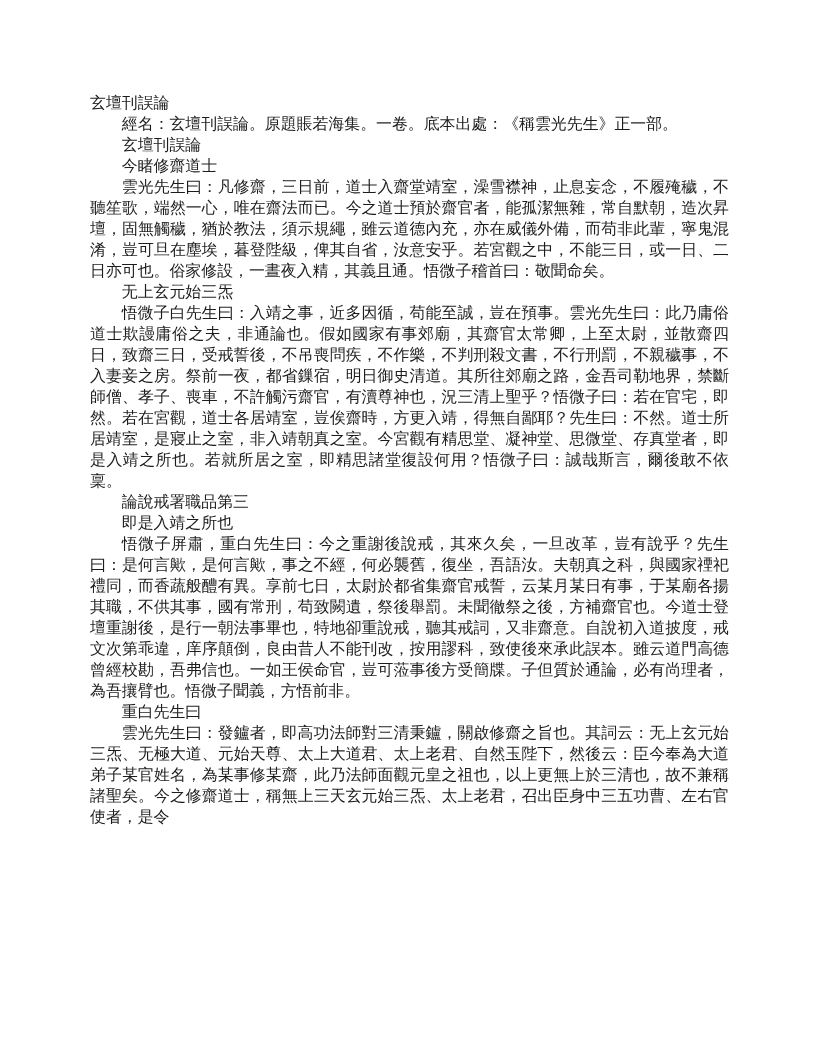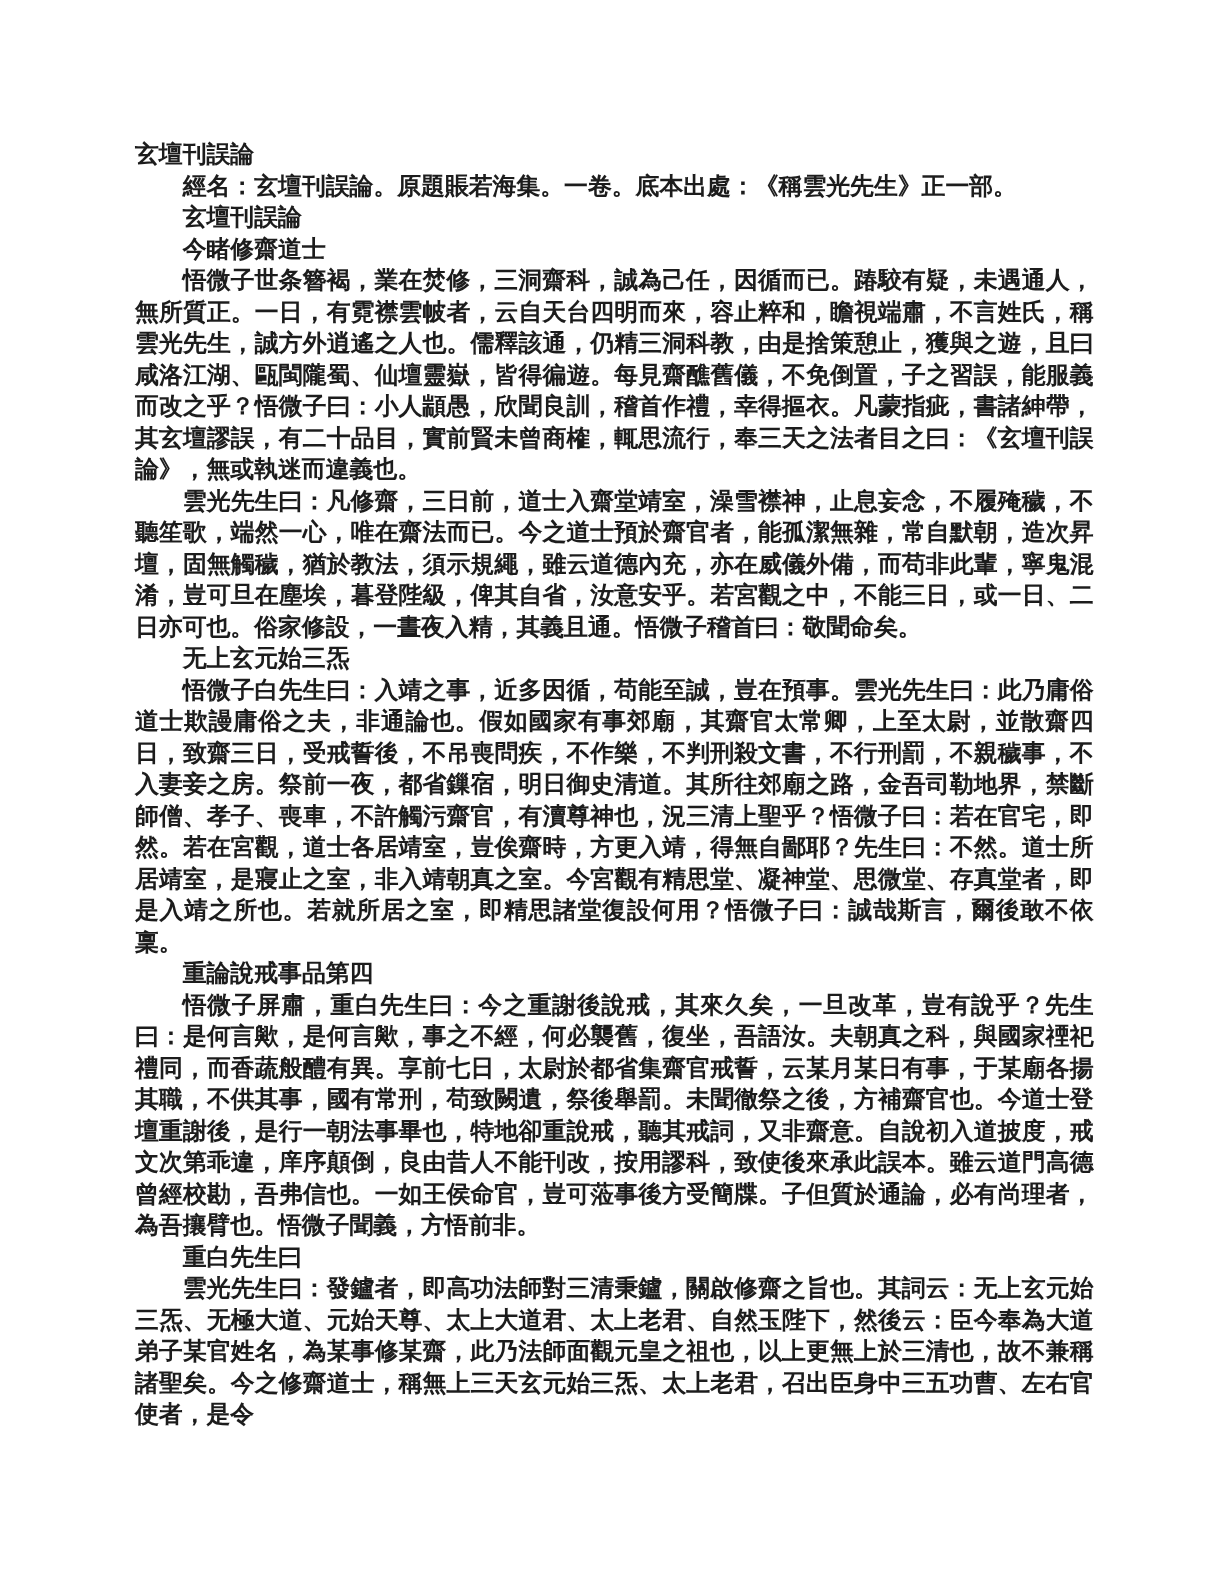--- a/index.html
+++ b/index.html
@@ -24,35 +24,34 @@
     color: #1c1c1c;
   }
   .block {
     margin: 0;
     padding: 0;
     text-indent: 2em;
     text-align: justify;
     text-justify: inter-ideograph;
     word-break: break-all;
     overflow-wrap: break-word;
-    font-weight: bold;
   }
   .block.title {
     text-indent: 0;
   }
 </style>
 </head>
 <body>
 
 <div class="page-text">
   <p class="block title">玄壇刊誤論</p>
   <p class="block">經名：玄壇刊誤論。原題賬若海集。一卷。底本出處：《稱雲光先生》正一部。</p>
   <p class="block">玄壇刊誤論</p>
   <p class="block">今睹修齋道士</p>
-  <p class="block">悟微子世条簪褐，業在焚修，三洞齋科，誠為己任，因循而已。踳駮有疑，未遇通人，無所質正。一日，有霓襟雲帔者，云自天台四明而來，容止粹和，瞻視端肅，不言姓氏，稱雲光先生，誠方外逍遙之人也。儒釋該通，仍精三洞科教，由是捨策憩止，獲與之遊，且曰咸洛江湖、甌閩隴蜀、仙壇靈嶽，皆得徧遊。每見齋醮舊儀，不免倒置，子之習誤，能服義而改之乎？悟微子曰：小人顓愚，欣聞良訓，稽首作禮，幸得摳衣。凡蒙指疵，書諸紳帶，其玄壇謬誤，有二十品目，實前賢未曾商榷，輒思流行，奉三天之法者目之曰：《玄壇刊誤論》，無或執迷而違義也。</p>
   <p class="block">雲光先生曰：凡修齋，三日前，道士入齋堂靖室，澡雪襟神，止息妄念，不履殗穢，不聽笙歌，端然一心，唯在齋法而已。今之道士預於齋官者，能孤潔無雜，常自默朝，造次昇壇，固無觸穢，猶於教法，須示規繩，雖云道德內充，亦在威儀外備，而苟非此輩，寧鬼混淆，豈可旦在塵埃，暮登陛級，俾其自省，汝意安乎。若宮觀之中，不能三日，或一日、二日亦可也。俗家修設，一晝夜入精，其義且通。悟微子稽首曰：敬聞命矣。</p>
   <p class="block">无上玄元始三炁</p>
   <p class="block">悟微子白先生曰：入靖之事，近多因循，苟能至誠，豈在預事。雲光先生曰：此乃庸俗道士欺謾庸俗之夫，非通論也。假如國家有事郊廟，其齋官太常卿，上至太尉，並散齋四日，致齋三日，受戒誓後，不吊喪問疾，不作樂，不判刑殺文書，不行刑罰，不親穢事，不入妻妾之房。祭前一夜，都省鏁宿，明日御史清道。其所往郊廟之路，金吾司勒地界，禁斷師僧、孝子、喪車，不許觸污齋官，有瀆尊神也，況三清上聖乎？悟微子曰：若在官宅，即然。若在宮觀，道士各居靖室，豈俟齋時，方更入靖，得無自鄙耶？先生曰：不然。道士所居靖室，是寢止之室，非入靖朝真之室。今宮觀有精思堂、凝神堂、思微堂、存真堂者，即是入靖之所也。若就所居之室，即精思諸堂復設何用？悟微子曰：誠哉斯言，爾後敢不依稟。</p>
-  <p class="block">重論說戒事品第四</p>
+  <p class="block">論說戒署職品第三</p>
+  <p class="block">即是入靖之所也</p>
   <p class="block">悟微子屏肅，重白先生曰：今之重謝後說戒，其來久矣，一旦改革，豈有說乎？先生曰：是何言歟，是何言歟，事之不經，何必襲舊，復坐，吾語汝。夫朝真之科，與國家禋祀禮同，而香蔬般醴有異。享前七日，太尉於都省集齋官戒誓，云某月某日有事，于某廟各揚其職，不供其事，國有常刑，苟致闕遺，祭後舉罰。未聞徹祭之後，方補齋官也。今道士登壇重謝後，是行一朝法事畢也，特地卻重說戒，聽其戒詞，又非齋意。自說初入道披度，戒文次第乖違，庠序顛倒，良由昔人不能刊改，按用謬科，致使後來承此誤本。雖云道門高德曾經校勘，吾弗信也。一如王侯命官，豈可蒞事後方受簡牒。子但質於通論，必有尚理者，為吾攘臂也。悟微子聞義，方悟前非。</p>
   <p class="block">重白先生曰</p>
   <p class="block">雲光先生曰：發鑪者，即高功法師對三清秉鑪，關啟修齋之旨也。其詞云：无上玄元始三炁、无極大道、元始天尊、太上大道君、太上老君、自然玉陛下，然後云：臣今奉為大道弟子某官姓名，為某事修某齋，此乃法師面觀元皇之祖也，以上更無上於三清也，故不兼稱諸聖矣。今之修齋道士，稱無上三天玄元始三炁、太上老君，召出臣身中三五功曹、左右官使者，是令</p>
 </div>
 
 </body></html>

